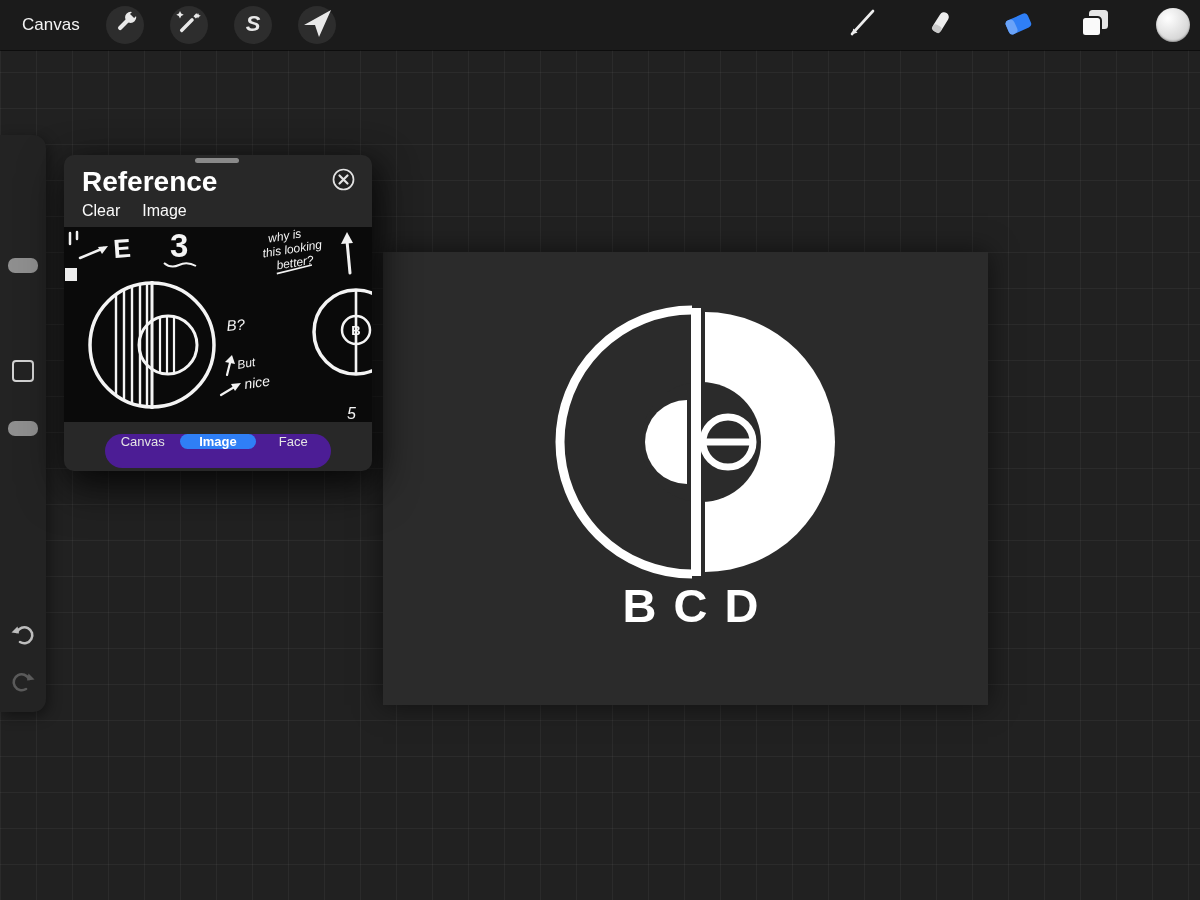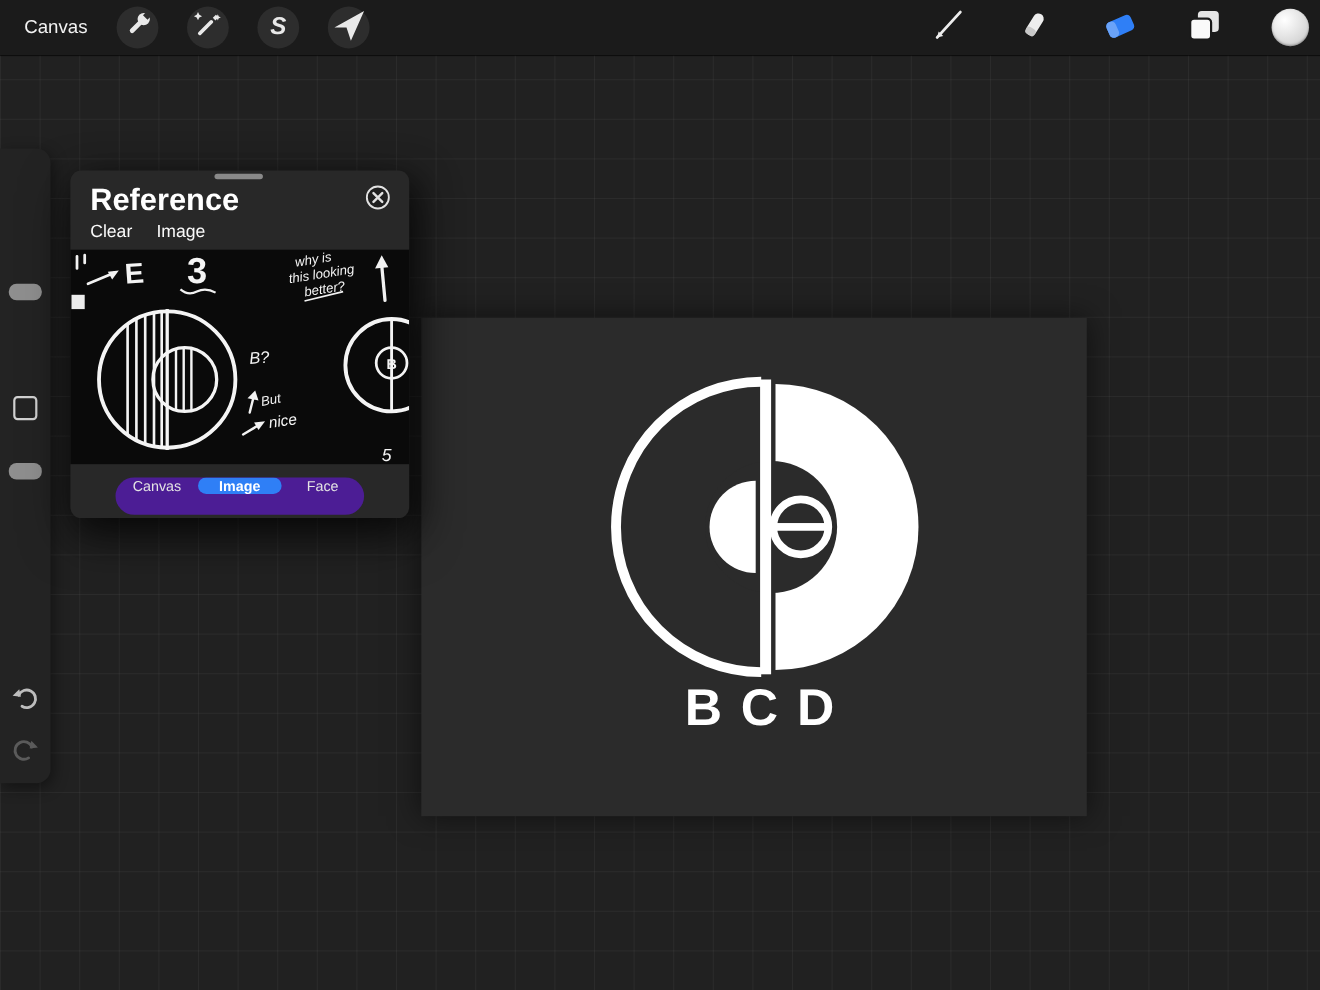--- a/index.html
+++ b/index.html
@@ -39,21 +39,21 @@
   .ref-actions{position:absolute;left:18px;top:47px;display:flex;gap:22px;font-size:16px;color:#fafafa;}
   .ref-actions span{cursor:pointer;}
   .ref-image{position:absolute;left:0;top:72px;width:308px;height:195px;background:#0a0a0a;overflow:hidden;}
   .ref-tabs{position:absolute;left:41px;top:279px;width:226px;height:34px;background:#4c1d95;
             border-radius:17px;display:flex;align-items:flex-start;overflow:hidden;}
   .ref-tab{flex:1;display:flex;align-items:center;justify-content:center;font-size:13px;
            color:#e4e4e4;cursor:pointer;border-radius:17px;}
   .ref-tab.active{background:#2f7ff6;color:#ffffff;font-weight:bold;}
   
   .canvas{position:absolute;left:383px;top:252px;width:605px;height:453px;background:#2b2b2b;
-          box-shadow:0 0 26px rgba(0,0,0,.55);z-index:10;margin-top:37px;}
+          box-shadow:0 0 26px rgba(0,0,0,.55);z-index:10;}
   .chalk{fill:#f4f4f4;}
 </style>
 </head>
 <body>
 
 <div class="topbar">
   <div class="gallery">Canvas</div>
 
   <div class="tool-circle" style="left:106px">
     <span>

